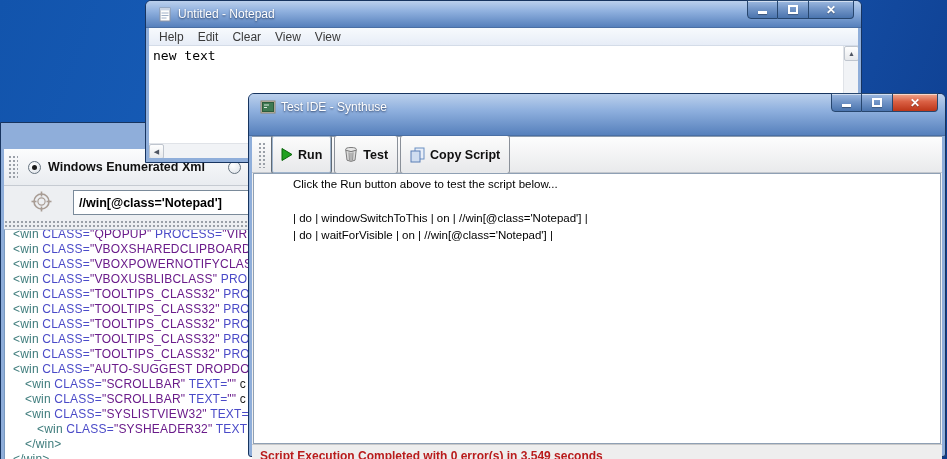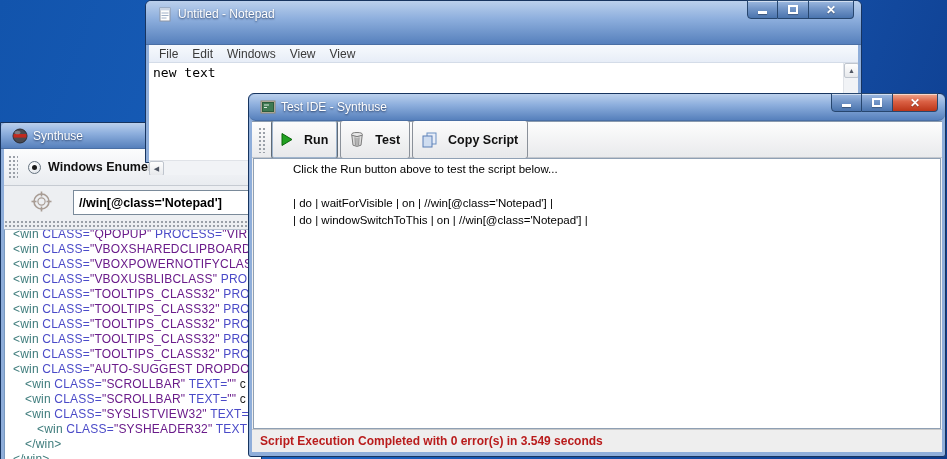--- a/index.html
+++ b/index.html
@@ -23,21 +23,21 @@
   .capbtn:first-child{border-left-width:1px;border-radius:0 0 0 4px;}
   .capbtn:last-child{border-radius:0 0 4px 0;}
   .capbtn.close{width:45px;}
   .capbtn.close.red{background:linear-gradient(180deg,#F0A88E 0%,#DA6044 45%,#BC3518 100%);}
   .gl-min{width:9px;height:3px;background:#fff;margin-top:6px;box-shadow:0 1px 1px rgba(0,0,0,.35);}
   .gl-max{width:10px;height:9px;border:2px solid #fff;box-shadow:0 1px 1px rgba(0,0,0,.25);}
   .gl-x{color:#fff;font-size:12px;font-weight:bold;text-shadow:0 1px 1px rgba(0,0,0,.35);line-height:1;}
 
   
   #notepad{left:145px;top:0;width:717px;height:163px;z-index:2;border-radius:6px 6px 0 0;}
-  #notepad .titlebar{height:44px;border-radius:5px 5px 0 0;}
+  #notepad .titlebar{height:27px;border-radius:5px 5px 0 0;}
   .np-menubar{height:18px;margin:0 3px;background:linear-gradient(180deg,#F7FAFD,#E7EDF7);
     border-bottom:1px solid #D4DCE8;display:flex;align-items:center;padding-left:3px;}
   .np-menubar span{font-size:12px;color:#3A3A3A;padding:0 7px;}
   .np-body{position:relative;margin:0 3px 3px;background:#fff;height:112px;overflow:hidden;}
   .np-text{position:absolute;left:4px;top:2px;font-family:"DejaVu Sans Mono",monospace;
     font-size:13px;color:#000;white-space:pre;}
   .sb{position:absolute;background:#F1F3F6;}
   .sb-v{right:0;top:0;width:15px;bottom:15px;border-left:1px solid #E0E3E8;}
   .sb-h{left:0;bottom:0;height:15px;right:15px;border-top:1px solid #E0E3E8;}
   .sb-btn{width:15px;height:15px;display:flex;align-items:center;justify-content:center;
@@ -67,50 +67,42 @@
     border-left:1px solid #7A9ABF;border-top:1px solid #B8C2CE;overflow:hidden;}
   .sy-treelines{margin-top:-3px;}
   .xline{white-space:pre;font-size:12px;line-height:15px;letter-spacing:.2px;}
   .tok-t{color:#3D7B7B;}
   .tok-a{color:#4A4AC8;}
   .tok-v{color:#6A1B8A;}
   .tok-p{color:#1A1A1A;}
 
   
   #testide{left:248px;top:93px;width:698px;height:364px;z-index:3;border-radius:6px 6px 3px 3px;}
-  #testide .titlebar{height:27px;border-radius:7px;}
+  #testide .titlebar{height:42px;}
   .ti-body{margin:0 3px 3px;height:331px;display:flex;flex-direction:column;
     background:#EFEFEF;border-top:1px solid #8A9AAE;}
   .ti-toolbar{height:36px;background:linear-gradient(180deg,#FDFDFD,#E9EAEC);
     border-bottom:1px solid #C4C8CE;display:flex;align-items:center;padding:0 4px;}
   .ti-handle{width:9px;height:26px;margin:0 4px 0 2px;}
-  .tbtn{display:flex;align-items:center;gap:11px;height:39px;padding:18px 9px;margin-right:2px;
+  .tbtn{display:flex;align-items:center;gap:5px;height:39px;padding:18px 9px;margin-right:2px;
     background:linear-gradient(180deg,#FCFCFC,#E7E8EA);border:1px solid #8A9099;border-radius:3px;
     font-size:12.5px;font-weight:bold;color:#101010;}
   .tbtn.focus{box-shadow:inset 0 0 0 1px #9FB4CC;border-color:#5F6A76;}
   .ti-text{flex:1;background:#fff;border:1px solid #8FA0B4;margin:0 1px;
     overflow:hidden;padding:2px 5px;}
   .sline{white-space:pre;font-size:11.5px;line-height:17px;color:#000;margin-left:34px;}
   .ti-status{height:23px;background:#EEEEEE;border-top:1px solid #C9C9C9;
     font-size:12px;font-weight:bold;color:#b91c1c;padding:4px 8px;white-space:nowrap;overflow:hidden;}
 </style>
 </head>
 <body>
 
 <div class="screen">
 
   <div class="w7" id="synthuse">
-    <div class="titlebar">
-      <svg class="ticon" viewBox="0 0 16 16">
-        <circle cx="8" cy="8" r="7" fill="#4A4A50" stroke="#2A2A30"></circle>
-        <rect x="1.5" y="6" width="13" height="3.6" fill="#C22A1E"></rect>
-        <ellipse cx="5.5" cy="4.5" rx="3" ry="1.8" fill="#8A8A92" opacity=".8"></ellipse>
-      </svg>
-      <span class="ttl">Synthuse</span>
-    </div>
     <div class="sy-content">
       <div class="sy-row1">
         <div class="sy-handle dots"></div>
         <div class="radio sy-radio">
             <div class="dot"></div>
           </div>
         <span class="sy-radiolabel">Windows Enumerated Xml</span>
         <div class="radio sy-radio2"></div>
       </div>
       <div class="sy-row2">
@@ -164,23 +156,23 @@
           </div>
         <div class="capbtn">
             <div class="gl-max"></div>
           </div>
         <div class="capbtn close">
             <span class="gl-x">✕</span>
           </div>
       </div>
     </div>
     <div class="np-menubar">
-        <span>File</span>
+        <span>Help</span>
         <span>Edit</span>
-        <span>Windows</span>
+        <span>Clear</span>
         <span>View</span>
         <span>View</span>
       </div>
     <div class="np-body">
       <div class="np-text">new text</div>
       <div class="sb sb-v">
         <div class="sb-btn">
             <span>▲</span>
           </div>
       </div>
@@ -237,22 +229,22 @@
             <rect x="5" y="1" width="9" height="11" fill="#E8EEF8" stroke="#6B8FC2"></rect>
             <rect x="1" y="4" width="9" height="11" fill="#CFDDF0" stroke="#5B7FB6"></rect>
           </svg>
           <span>Copy Script</span>
         </div>
       </div>
       <div class="ti-text">
         <div>
             <div class="sline">Click the Run button above to test the script below...</div>
             <div class="sline">&nbsp;</div>
+            <div class="sline">| do | windowSwitchToThis | on | //win[@class='Notepad'] |</div>
             <div class="sline">| do | waitForVisible | on | //win[@class='Notepad'] |</div>
-            <div class="sline">| do | windowSwitchToThis | on | //win[@class='Notepad'] |</div>
           </div>
       </div>
       <div class="ti-status">
         <span>Script Execution Completed with 0 error(s) in 3.549 seconds</span>
       </div>
     </div>
   </div>
 
 </div>
 

